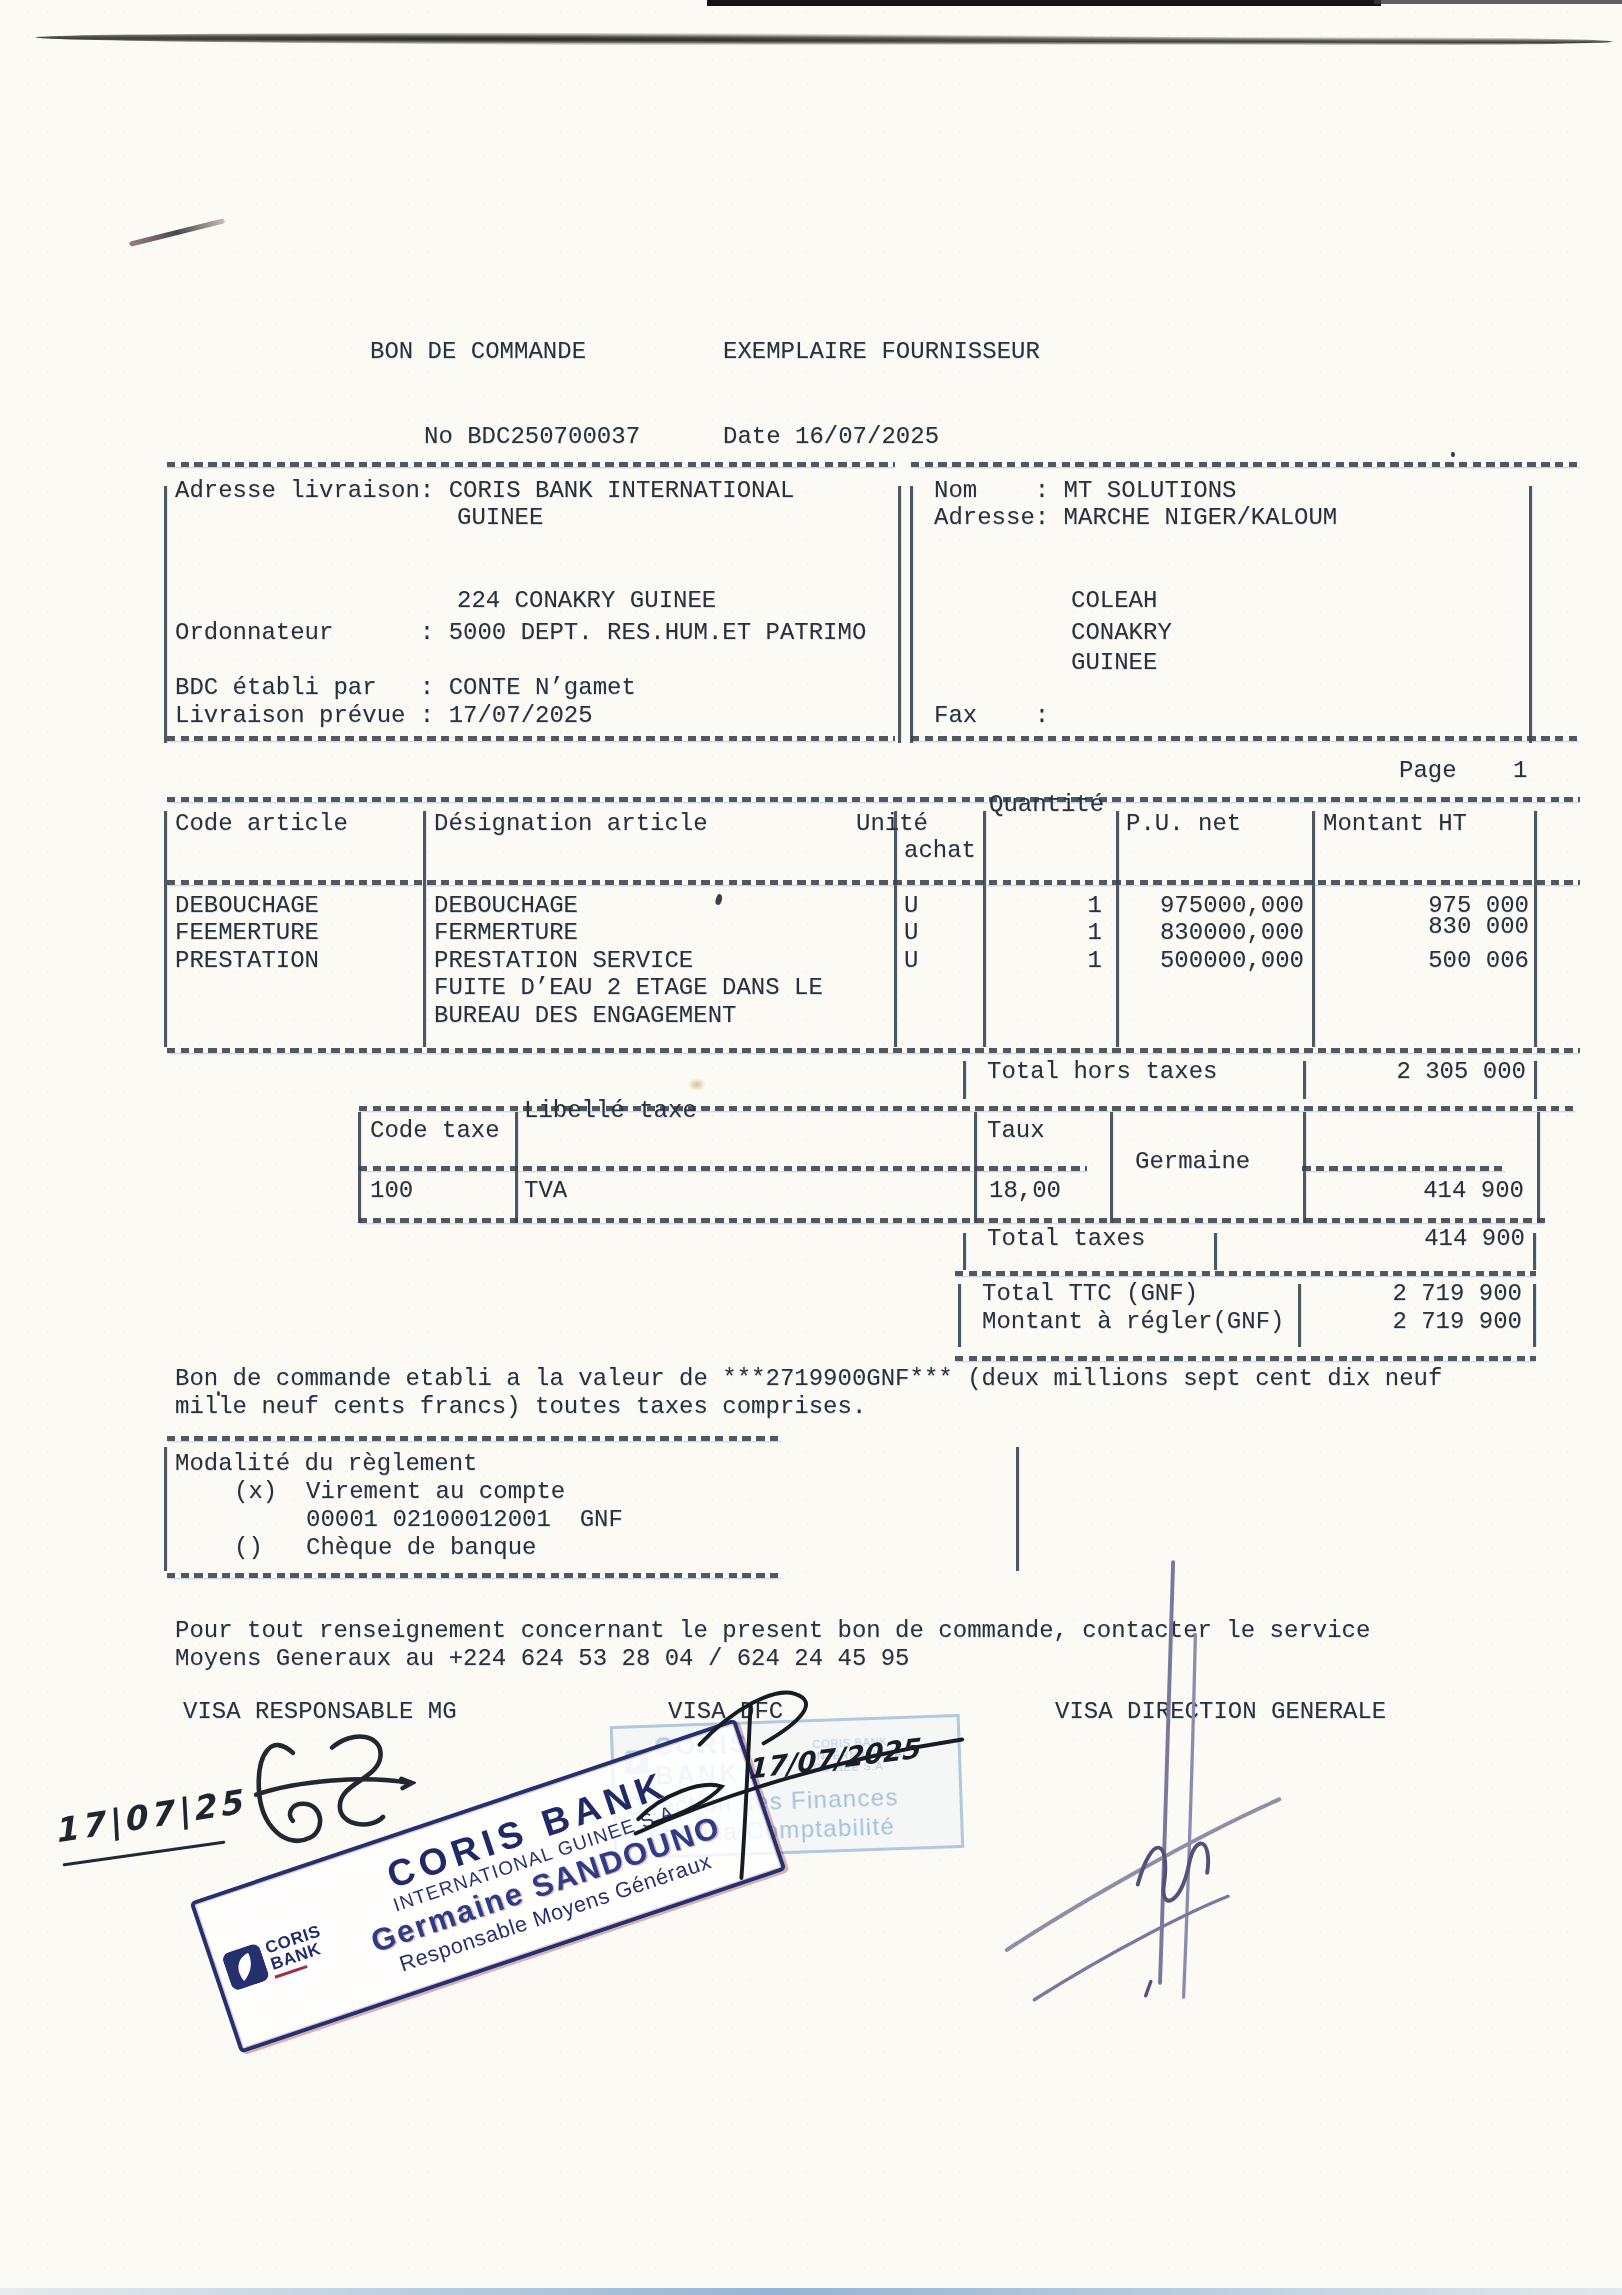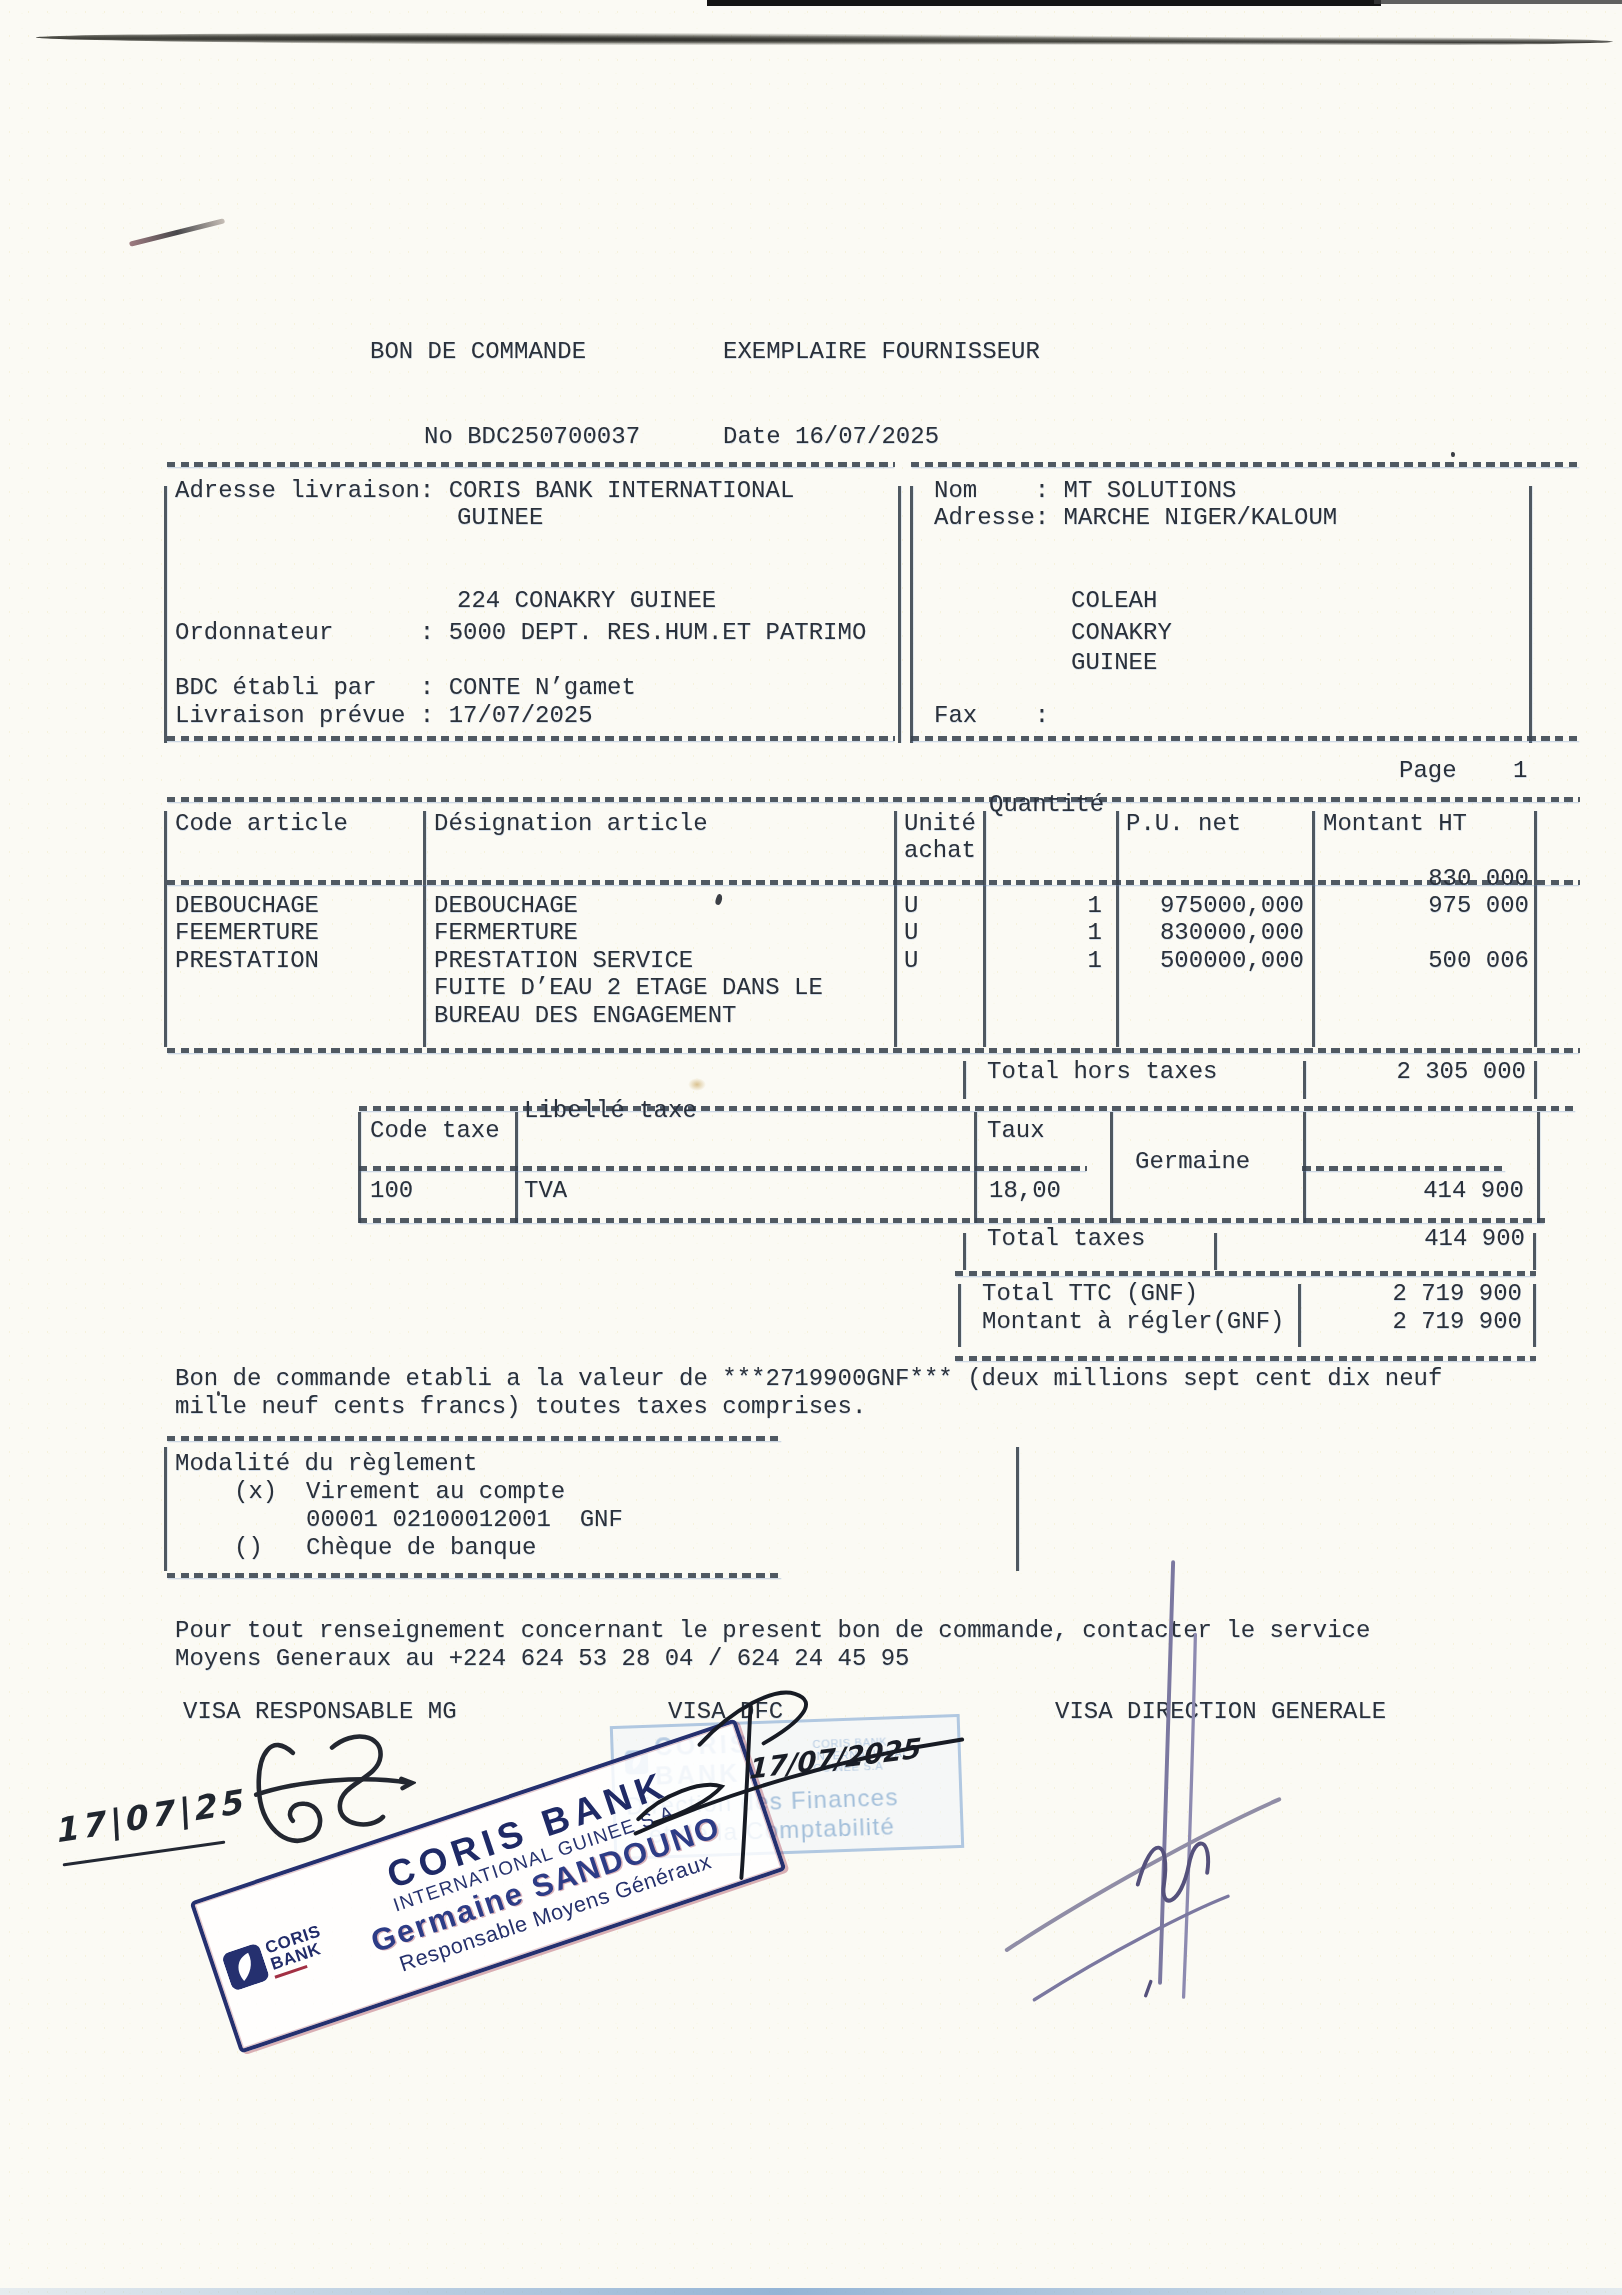--- a/index.html
+++ b/index.html
@@ -133,21 +133,21 @@
     <div class="vbar" style="left:164px;top:811px;height:236px"></div>
     <div class="vbar" style="left:423px;top:811px;height:236px"></div>
     <div class="vbar" style="left:894px;top:811px;height:236px"></div>
     <div class="vbar" style="left:983px;top:811px;height:236px"></div>
     <div class="vbar" style="left:1116px;top:811px;height:236px"></div>
     <div class="vbar" style="left:1312px;top:811px;height:236px"></div>
     <div class="vbar" style="left:1534px;top:811px;height:236px"></div>
 
     <div class="t" style="left:175px;top:809px">Code article</div>
     <div class="t" style="left:434px;top:809px">Désignation article</div>
-    <div class="t" style="left:904px;top:809px">Unité</div>
+    <div class="t" style="left:856px;top:809px">Unité</div>
     <div class="t" style="left:904px;top:836px">achat</div>
     <div class="t" style="left:989px;top:790px">Quantité</div>
     <div class="t" style="left:1126px;top:809px">P.U. net</div>
     <div class="t" style="left:1323px;top:809px">Montant HT</div>
 
     <div class="dash" style="left:167px;top:880px;width:1413px"></div>
 
     <div>
       <div class="t" style="left:175px;top:891px">DEBOUCHAGE</div>
       <div class="t" style="left:434px;top:891px">DEBOUCHAGE</div>
@@ -156,21 +156,21 @@
       <div class="t r" style="left:1126px;top:891px;width:178px">975000,000</div>
       <div class="t r" style="left:1322px;top:891px;width:207px">975 000</div>
     </div>
 
     <div>
       <div class="t" style="left:175px;top:918px">FEEMERTURE</div>
       <div class="t" style="left:434px;top:918px">FERMERTURE</div>
       <div class="t" style="left:904px;top:918px">U</div>
       <div class="t r" style="left:1001px;top:918px;width:101px">1</div>
       <div class="t r" style="left:1126px;top:918px;width:178px">830000,000</div>
-      <div class="t r" style="left:1322px;top:864px;width:207px">830 000</div>
+      <div class="t r" style="left:1322px;top:912px;width:207px">830 000</div>
     </div>
 
     <div>
       <div class="t" style="left:175px;top:946px">PRESTATION</div>
       <div class="t" style="left:434px;top:946px">PRESTATION SERVICE</div>
       <div class="t" style="left:904px;top:946px">U</div>
       <div class="t r" style="left:1001px;top:946px;width:101px">1</div>
       <div class="t r" style="left:1126px;top:946px;width:178px">500000,000</div>
       <div class="t r" style="left:1322px;top:946px;width:207px">500 006</div>
     </div>

